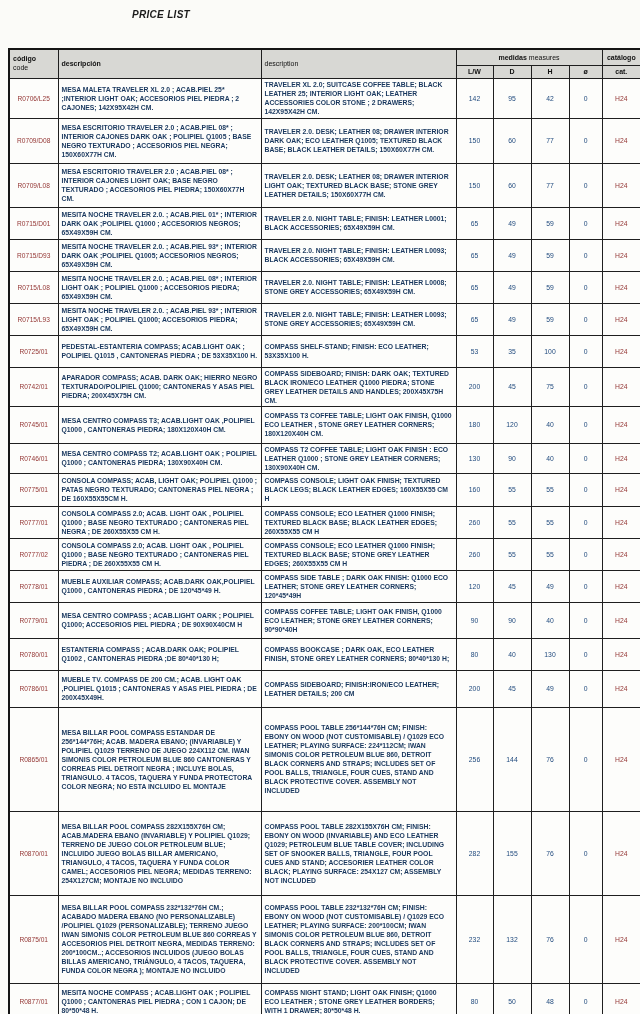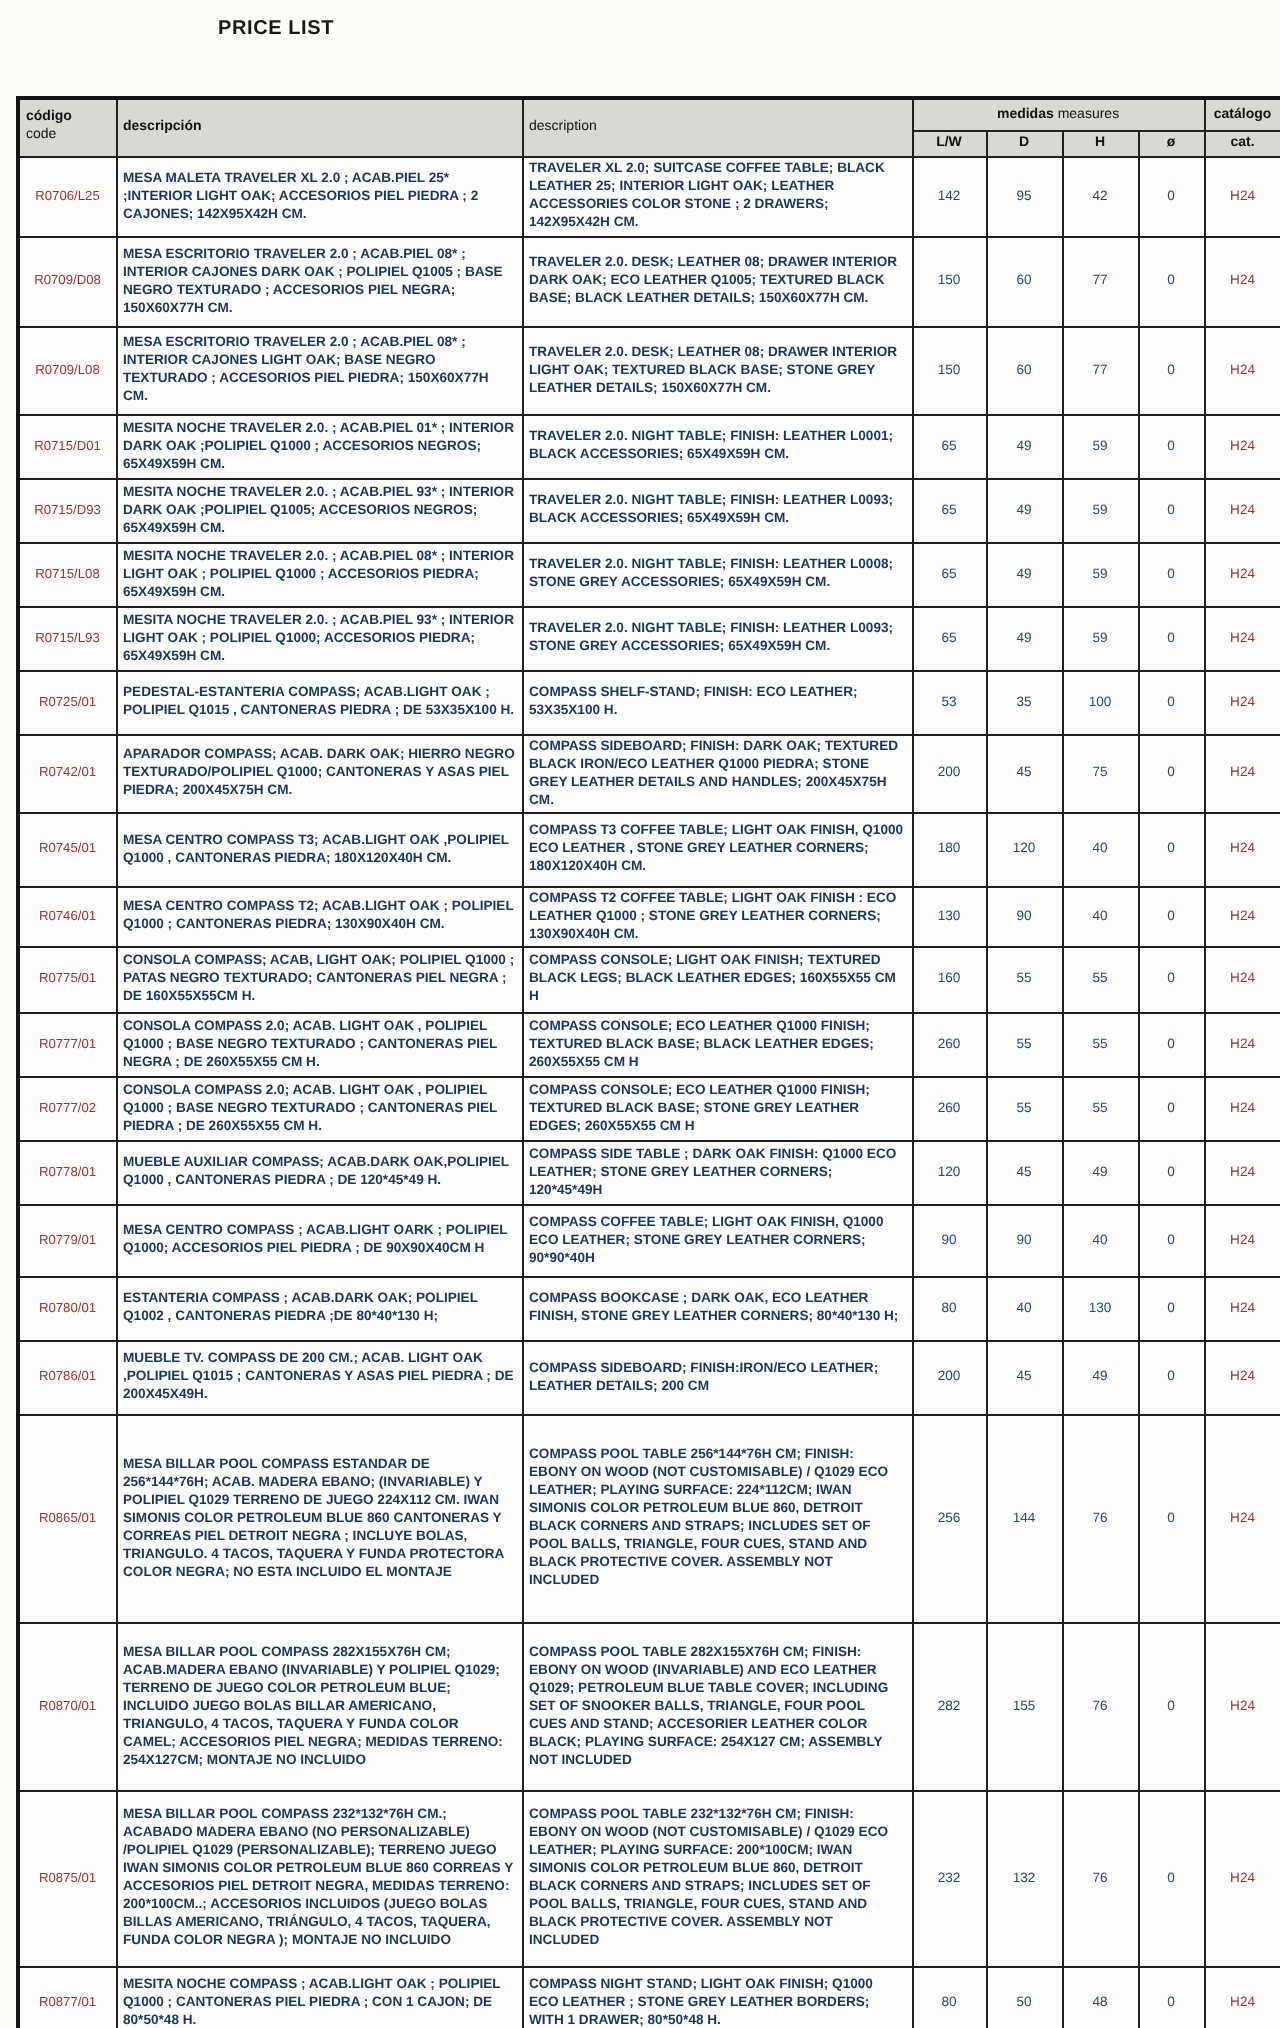--- a/index.html
+++ b/index.html
@@ -4,22 +4,22 @@
 <style>
   html,body{margin:0;padding:0;}
   body{
     width:640px;height:1014px;overflow:hidden;
     background:#fbfbf8;
     font-family:"Liberation Sans", sans-serif;
     -webkit-font-smoothing:antialiased;
   }
   .page{position:relative;width:640px;height:1014px;overflow:hidden;}
   .doc-title{
-    position:absolute;left:109px;top:9px;
-    font-size:10px;font-weight:bold;color:#1a1a1a;letter-spacing:.3px;
+    position:absolute;left:132px;top:9px;
+    font-size:10px;font-weight:bold;color:#1a1a1a;letter-spacing:.3px;font-style:italic;
   }
   table.price{
     position:absolute;left:8px;top:48px;
     width:632px;
     border-collapse:collapse;
     table-layout:fixed;
     background:#fdfdfb;
   }
   table.price th, table.price td{
     border:1.4px solid #1f1f1f;

